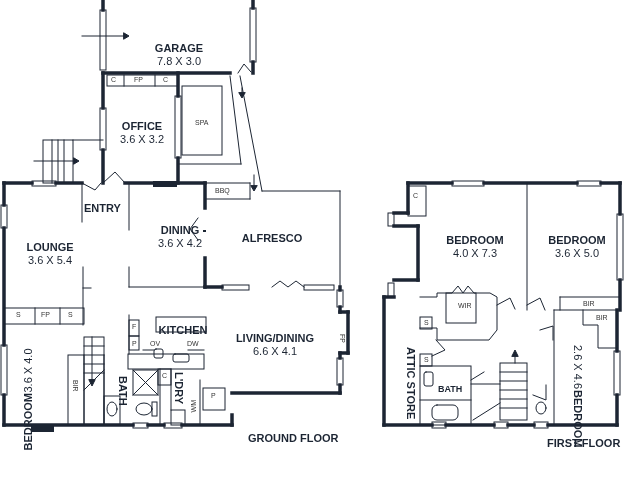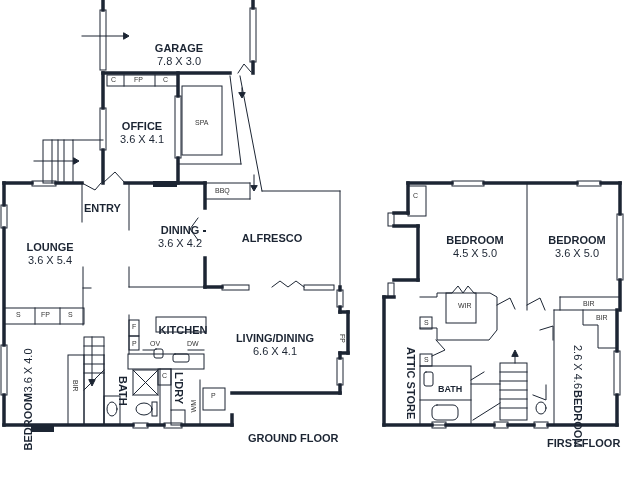--- a/index.html
+++ b/index.html
@@ -244,21 +244,21 @@
     </g>
   </g>
 </svg>
 
 <div class="lbl" style="left:140px;top:9px;width:78px;margin-top:33px;">
   <span class="nm">GARAGE</span>
   <span class="dm">7.8 X 3.0</span>
 </div>
 <div class="lbl" style="left:110px;top:120px;width:64px;">
   <span class="nm">OFFICE</span>
-  <span class="dm">3.6 X 4.1</span>
+  <span class="dm">3.6 X 3.2</span>
 </div>
 <div class="lbl" style="left:84px;top:202px;width:23px;">
   <span class="nm">ENTRY</span>
 </div>
 <div class="lbl" style="left:18px;top:241px;width:64px;">
   <span class="nm">LOUNGE</span>
   <span class="dm">3.6 X 5.4</span>
 </div>
 <div class="lbl" style="left:148px;top:224px;width:64px;text-align:center;">
   <span class="nm">DINING</span>
@@ -302,21 +302,21 @@
 <span class="sm" style="left:162px;top:372px;">C</span>
 <span class="sm v" style="left:72px;top:380px;">BIR</span>
 <span class="sm v" style="left:190px;top:400px;transform:rotate(180deg);">WM</span>
 <span class="sm" style="left:211px;top:392px;">P</span>
 <span class="sm v" style="left:339px;top:334px;">FP</span>
 
 <div class="floor" style="left:248px;top:432px;text-align:right;">GROUND FLOOR</div>
 
 <div class="lbl" style="left:440px;top:234px;width:70px;">
   <span class="nm">BEDROOM</span>
-  <span class="dm">4.5 X 5.0</span>
+  <span class="dm">4.0 X 7.3</span>
 </div>
 <div class="lbl" style="left:542px;top:234px;width:70px;">
   <span class="nm">BEDROOM</span>
   <span class="dm">3.6 X 5.0</span>
 </div>
 <div class="lbl v" style="left:571px;top:345px;">
   <div style="display:flex;flex-direction:row-reverse;gap:1px;">
     <span class="nm">BEDROOM</span>
     <span class="dm">2.6 X 4.6</span>
   </div>

